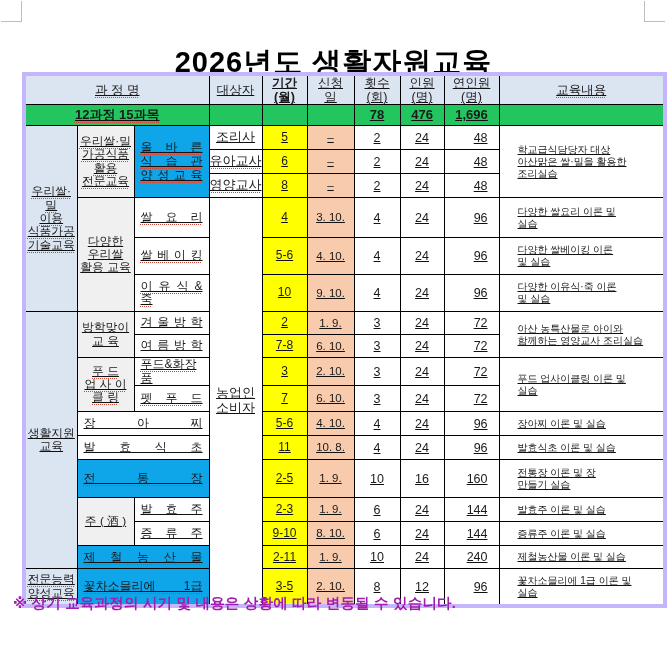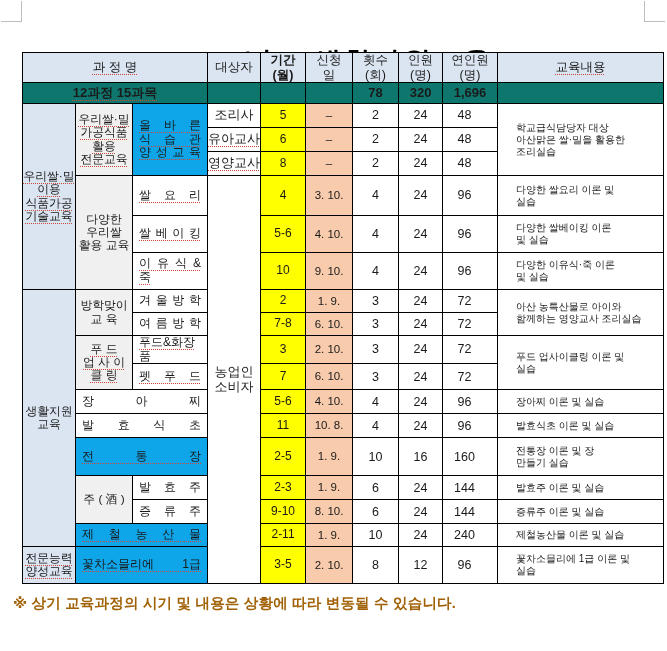--- a/index.html
+++ b/index.html
@@ -8,43 +8,43 @@
     font-family:"Liberation Sans","DejaVu Sans",sans-serif;color:#111;
   }
   .corner{position:absolute;width:20px;height:20px}
   .corner.tl{left:1px;top:1px;border-right:1px solid #bdbdbd;border-bottom:1px solid #bdbdbd}
   .corner.tr{right:2px;top:1px;border-left:1px solid #bdbdbd;border-bottom:1px solid #bdbdbd}
   .title{
     position:absolute;left:0;top:7px;width:667px;text-align:center;
     font-size:29px;font-weight:800;letter-spacing:1px;color:#000;margin-top:36px;
   }
   table{
-    position:absolute;left:22px;top:52px;width:641px;
-    border-collapse:collapse;table-layout:fixed;border:1px solid #c4b5fd;
+    position:absolute;left:22px;top:72px;width:641px;
+    border-collapse:collapse;table-layout:fixed;border:4px solid #c4b5fd;text-decoration:underline;
   }
   td,th{
     border:1px solid #000;padding:0;overflow:hidden;
     vertical-align:middle;text-align:center;white-space:pre-line;
     font-size:12px;font-weight:400;line-height:1.13;color:#1a1a1a;
   }
   thead th{background:#DBE5F1;font-size:12.5px}
   .bold{font-weight:700}
-  .sum td{background:#0f766e;font-weight:700;font-size:13px}
+  .sum td{background:#22c55e;font-weight:700;font-size:13px}
   .g{background:#DBE5F1;font-size:11.8px}
   .s{background:#F0F0F0;font-size:11.8px}
   .gr{background:#0ea5e9}
   .dist{text-align:justify;text-align-last:justify;padding:0 6px}
   .tgt{font-size:13px}
   .per{background:#FFFF00}
   .app{background:#F8CBAD;font-size:11.5px}
   .num{font-size:12.5px}
-  .tot{padding-right:11px;font-size:12.5px}
+  .tot{text-align:right;padding-right:11px;font-size:12.5px}
   .cnt{text-align:left;text-align-last:auto;padding:1px 18px;font-size:10px;line-height:1.2}
   .sp{text-decoration:underline dotted #cc4738;text-decoration-thickness:1px;text-underline-offset:3px}
-  .notes{position:absolute;left:13px;top:592px;font-size:14.5px;font-weight:700;line-height:1.65;letter-spacing:.2px;color:#a16207}
+  .notes{position:absolute;left:13px;top:592px;font-size:14.5px;font-weight:700;line-height:1.65;letter-spacing:.2px;color:#a21caf}
 </style>
 </head>
 <body>
 
 <div class="corner tl"></div>
 <div class="corner tr"></div>
 
 <div class="title">2026년도 생활자원교육</div>
 
 <table>
@@ -77,21 +77,21 @@
       <th class="sp">교육내용</th>
     </tr>
   </thead>
   <tbody>
     <tr class="sum" style="height:21px">
       <td colspan="3" class="sp">12과정  15과목</td>
       <td></td>
       <td></td>
       <td></td>
       <td>78</td>
-      <td>320</td>
+      <td>476</td>
       <td>1,696</td>
       <td></td>
     </tr>
 
     <tr style="height:24px">
       <td rowspan="6" class="g sp">우리쌀·밀
 이용
 식품가공
 기술교육</td>
       <td rowspan="3" class="s sp">우리쌀·밀

